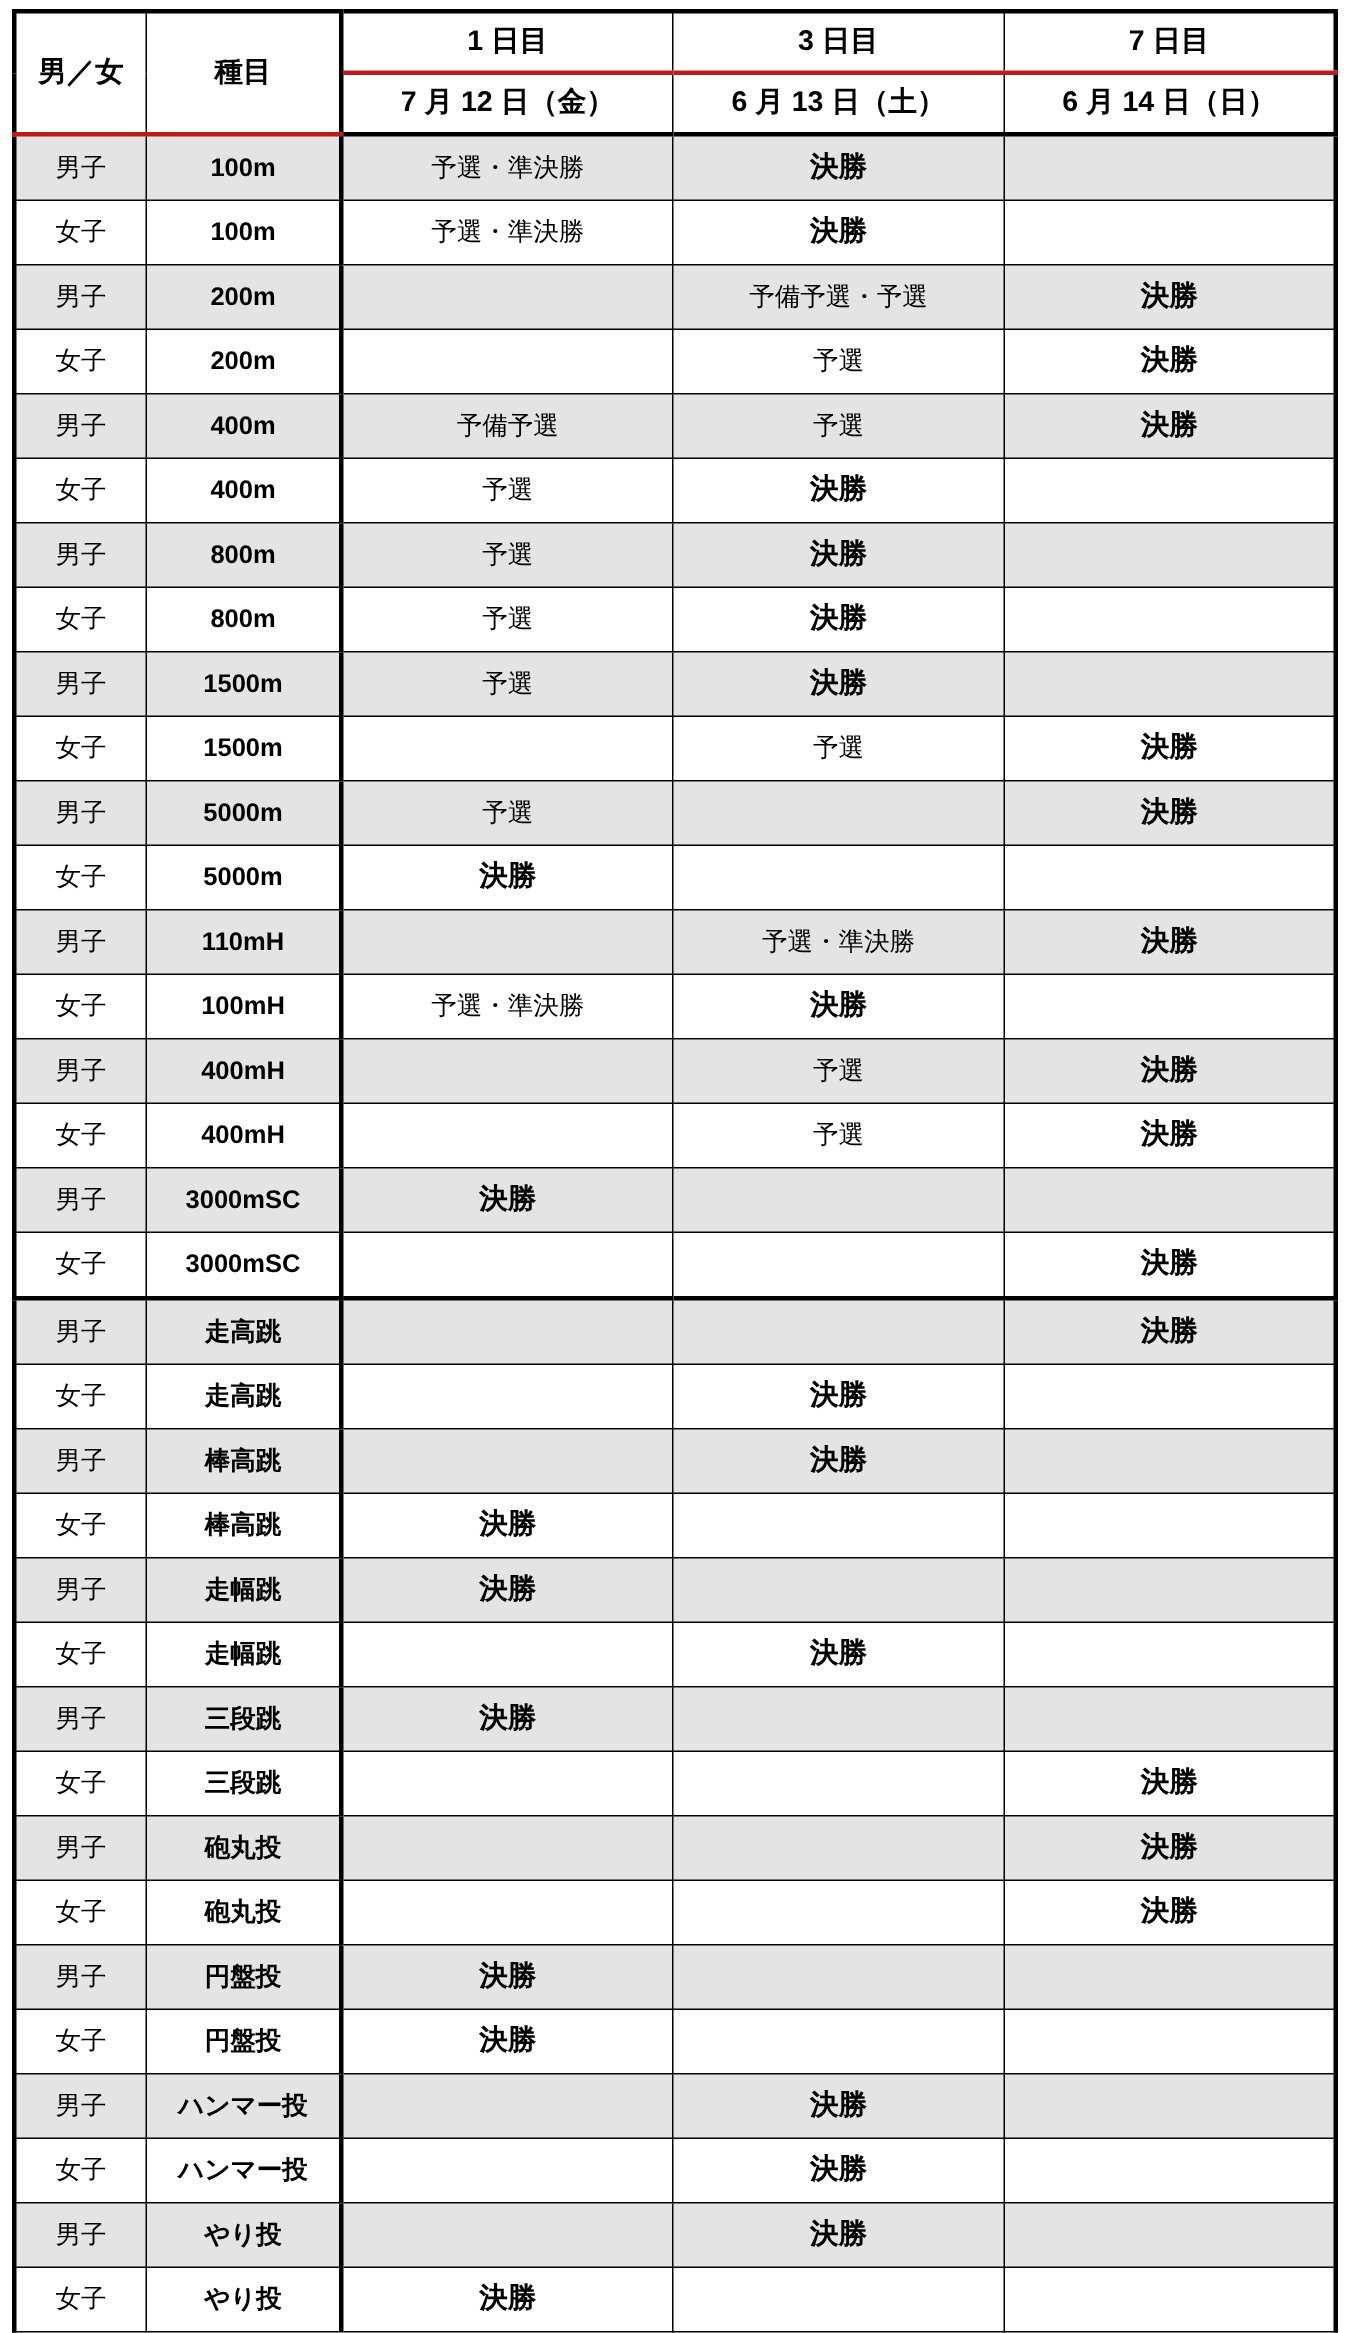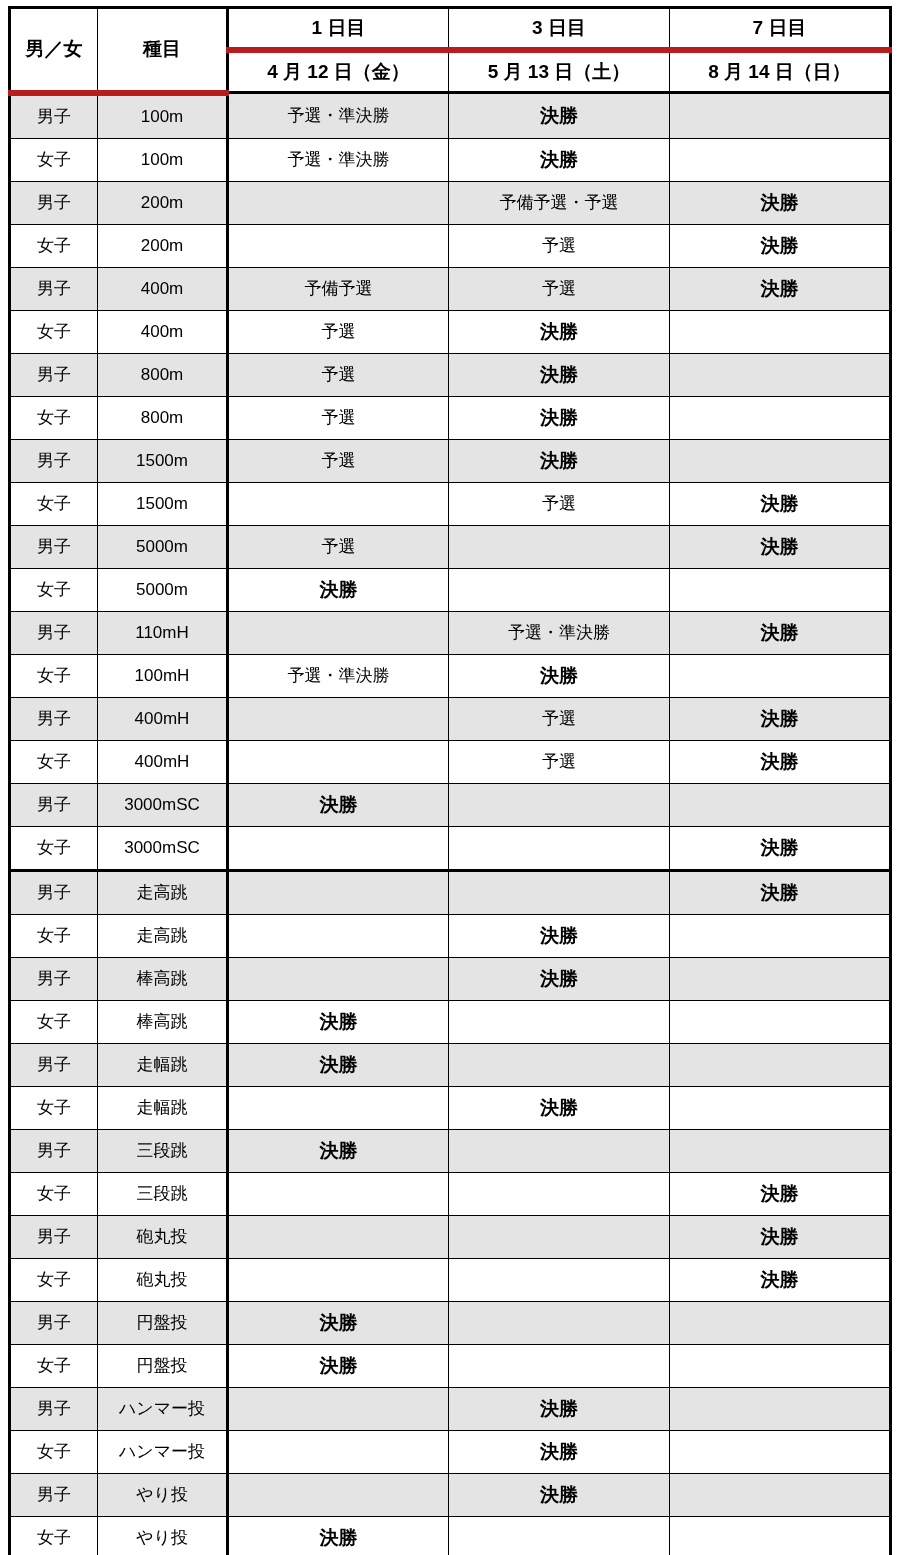--- a/index.html
+++ b/index.html
@@ -37,23 +37,24 @@
     font-size: 17px;
     color: #000000;
     padding: 0;
     height: 42px;
     line-height: 1.25;
   }
   
   table.schedule th.sep-right,
   table.schedule td.sep-right {
     border-right: 3px solid #000000;
+    font-weight: bold;
   }
   table.schedule tr.head-top th {
-    border-bottom: 6px solid #b91c1c;
+    border-bottom: 3px solid #b91c1c;
   }
   table.schedule tr.head-bottom th {
     border-bottom: 3px solid #000000;
   }
   table.schedule tr.head-top th,
   table.schedule tr.head-bottom th {
     font-weight: bold;
     font-size: 19px;
     height: 38px;
     background: #ffffff;
@@ -94,23 +95,23 @@
     </colgroup>
     <thead>
       <tr class="head-top">
         <th class="corner" rowspan="2">男／女</th>
         <th class="corner sep-right" rowspan="2">種目</th>
         <th>1 日目</th>
         <th>3 日目</th>
         <th>7 日目</th>
       </tr>
       <tr class="head-bottom">
-        <th>4 月 12 日（金）</th>
-        <th>5 月 13 日（土）</th>
-        <th>8 月 14 日（日）</th>
+        <th>7 月 12 日（金）</th>
+        <th>6 月 13 日（土）</th>
+        <th>6 月 14 日（日）</th>
       </tr>
     </thead>
     <tbody id="schedule-body">
         <tr>
           <td class="gender shade">男子</td>
           <td class="event sep-right shade">100m</td>
           <td class="result shade">予選・準決勝</td>
           <td class="result final shade">決勝</td>
           <td class="result shade"></td>
         </tr>

